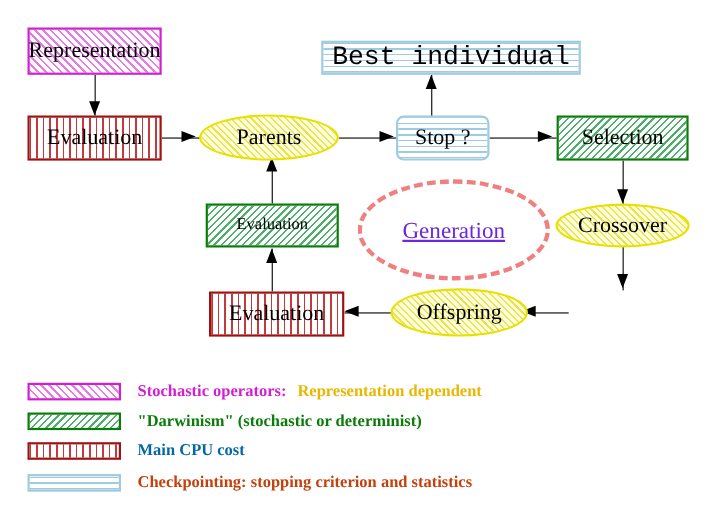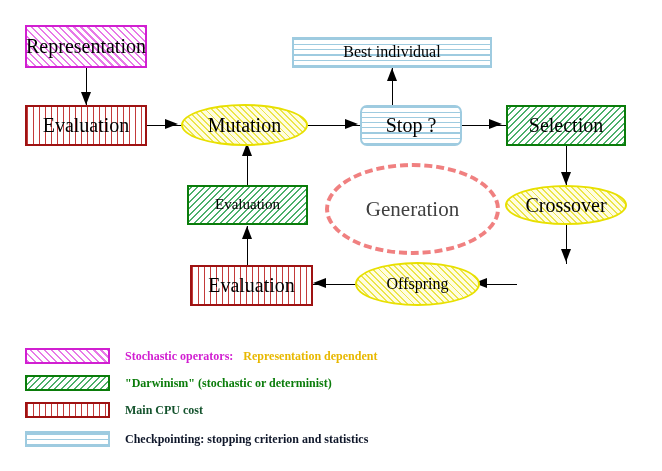--- a/index.html
+++ b/index.html
@@ -71,22 +71,23 @@
 
   .dashed-ellipse {
     position: absolute;
     box-sizing: border-box;
     border: 4px dashed #f08080;
     border-radius: 50%;
     background: transparent;
     display: flex;
     align-items: center;
     justify-content: center;
-    color: #404040;
+    color: #6d28d9;
     z-index: 2;
+    text-decoration: underline;
   }
 
   
   .edge { position: absolute; background: #000000; z-index: 1; }
   .edge.v { width: 1px; }
   .edge.h { height: 1px; }
 
   .arrow { position: absolute; width: 0; height: 0; z-index: 2; }
   .arrow.down {
     border-left: 5px solid transparent;
@@ -119,21 +120,21 @@
     align-items: center;
   }
   .swatch {
     width: 85px;
     height: 16px;
     box-sizing: border-box;
     flex: 0 0 auto;
   }
   .legend-text {
     margin-left: 15px;
-    font-size: 12px;
+    font-size: 15px;
     font-weight: bold;
     white-space: nowrap;
   }
   .legend-text .t2 { margin-left: 10px; }
 </style>
 </head>
 <body>
 
 <div id="canvas">
 
@@ -172,41 +173,41 @@
 
   <div class="node fill-magenta" style="left:25px; top:25px; width:122px; height:43px; font-size:20px;">
     <span class="lbl">Representation</span>
   </div>
 
   <div class="node fill-red" style="left:25px; top:105px; width:122px; height:41px; font-size:20px;">
     <span class="lbl">Evaluation</span>
   </div>
 
   <div class="node fill-yellow ellipse" style="left:181px; top:104px; width:127px; height:42px; font-size:20px;">
-    <span class="lbl">Mutation</span>
-  </div>
-
-  <div class="node fill-blue" style="left:292px; top:37px; width:200px; height:31px; font-size:16px;">
+    <span class="lbl">Parents</span>
+  </div>
+
+  <div class="node fill-blue" style="left:292px; top:37px; width:236px; height:31px; font-size:24px;font-family:Liberation Mono, monospace;">
     <span class="lbl">Best individual</span>
   </div>
 
-  <div class="node fill-blue rounded" style="left:360px; top:105px; width:102px; height:41px; font-size:20px;">
+  <div class="node fill-blue rounded" style="left:360px; top:105px; width:85px; height:41px; font-size:20px;">
     <span class="lbl">Stop ?</span>
   </div>
 
   <div class="node fill-green" style="left:506px; top:105px; width:120px; height:41px; font-size:20px;">
     <span class="lbl">Selection</span>
   </div>
 
   <div class="node fill-yellow ellipse" style="left:505px; top:185px; width:122px; height:40px; font-size:20px;">
     <span class="lbl">Crossover</span>
   </div>
 
 
-  <div class="node fill-yellow ellipse" style="left:355px; top:262px; width:125px; height:44px; font-size:16px;">
+  <div class="node fill-yellow ellipse" style="left:355px; top:262px; width:125px; height:44px; font-size:20px;">
     <span class="lbl">Offspring</span>
   </div>
 
   <div class="node fill-red" style="left:190px; top:265px; width:123px; height:41px; font-size:20px;">
     <span class="lbl">Evaluation</span>
   </div>
 
   <div class="node fill-green" style="left:187px; top:185px; width:121px; height:40px; font-size:15px;">
     <span class="lbl">Evaluation</span>
   </div>
@@ -227,26 +228,26 @@
     <div class="legend-row" style="top:37px;">
       <div class="swatch fill-green"></div>
       <div class="legend-text">
         <span style="color:#0a7c0a;">"Darwinism" (stochastic or determinist)</span>
       </div>
     </div>
 
     <div class="legend-row" style="top:64px;">
       <div class="swatch fill-red"></div>
       <div class="legend-text">
-        <span style="color:#14532d;">Main CPU cost</span>
+        <span style="color:#0369a1;">Main CPU cost</span>
       </div>
     </div>
 
     <div class="legend-row" style="top:93px;">
       <div class="swatch fill-blue"></div>
       <div class="legend-text">
-        <span style="color:#0f172a;">Checkpointing: stopping criterion and statistics</span>
+        <span style="color:#c2410c;">Checkpointing: stopping criterion and statistics</span>
       </div>
     </div>
 
   </div>
 
 </div>
 
 </body></html>

